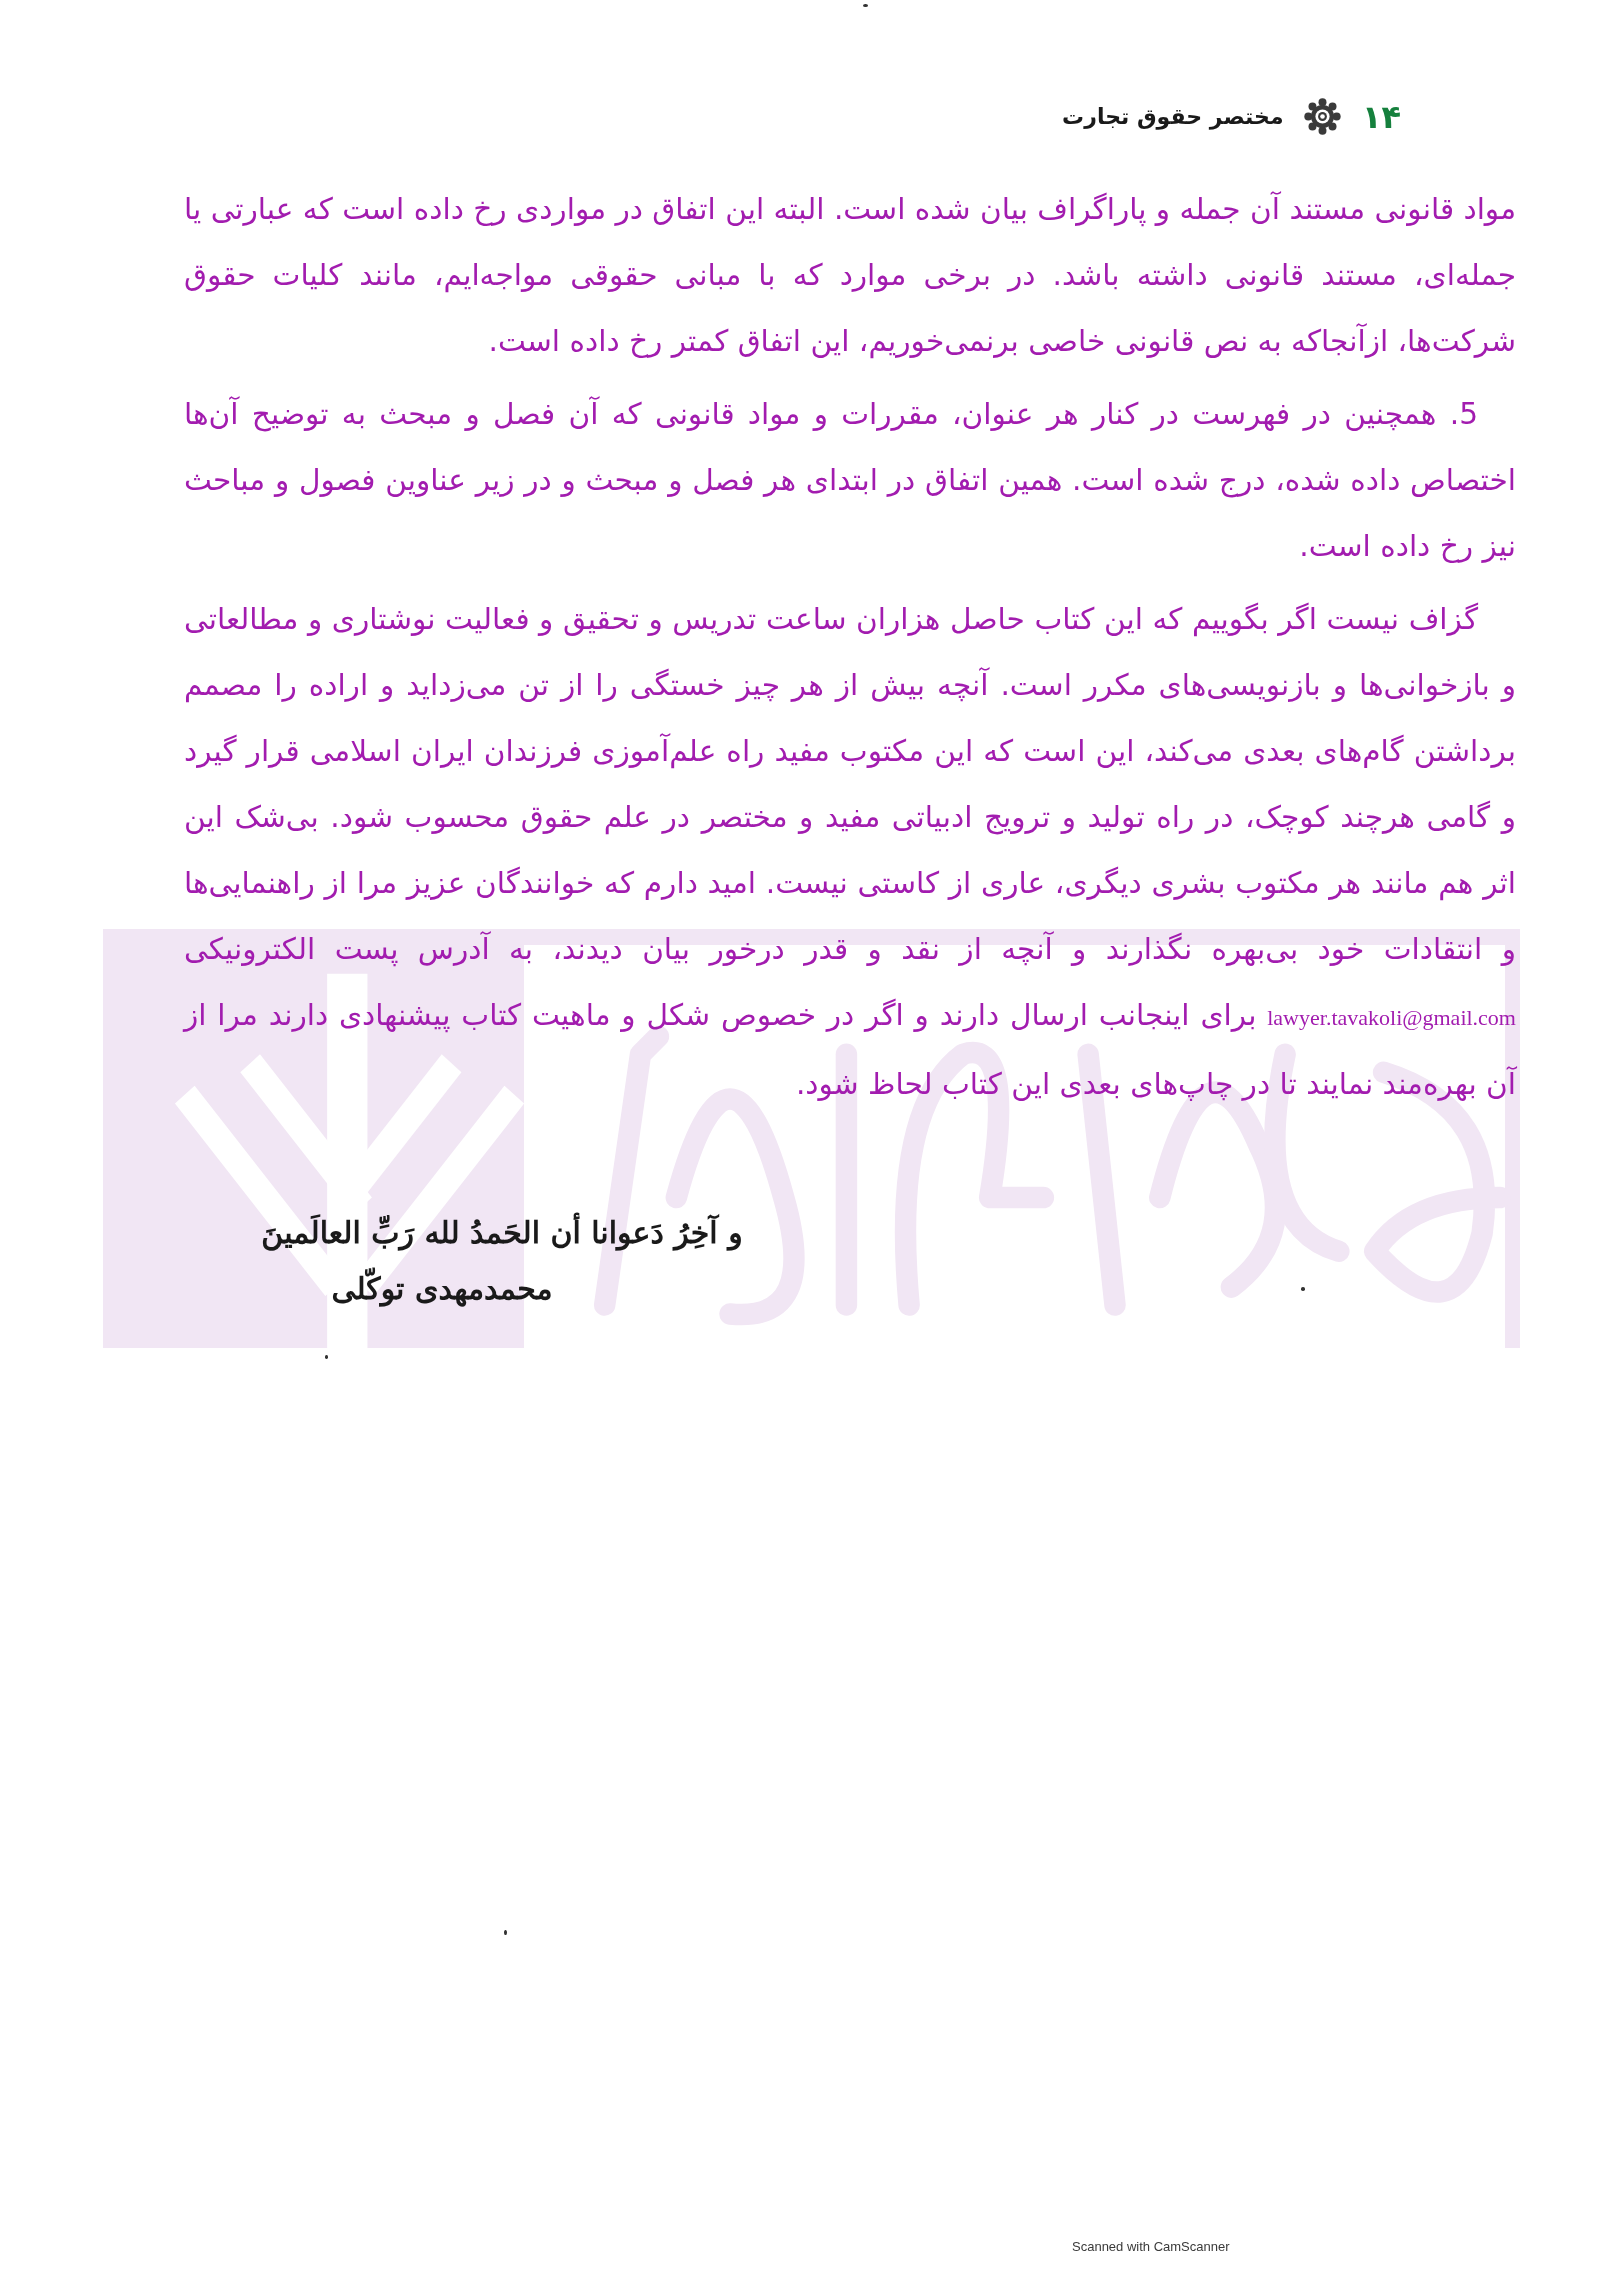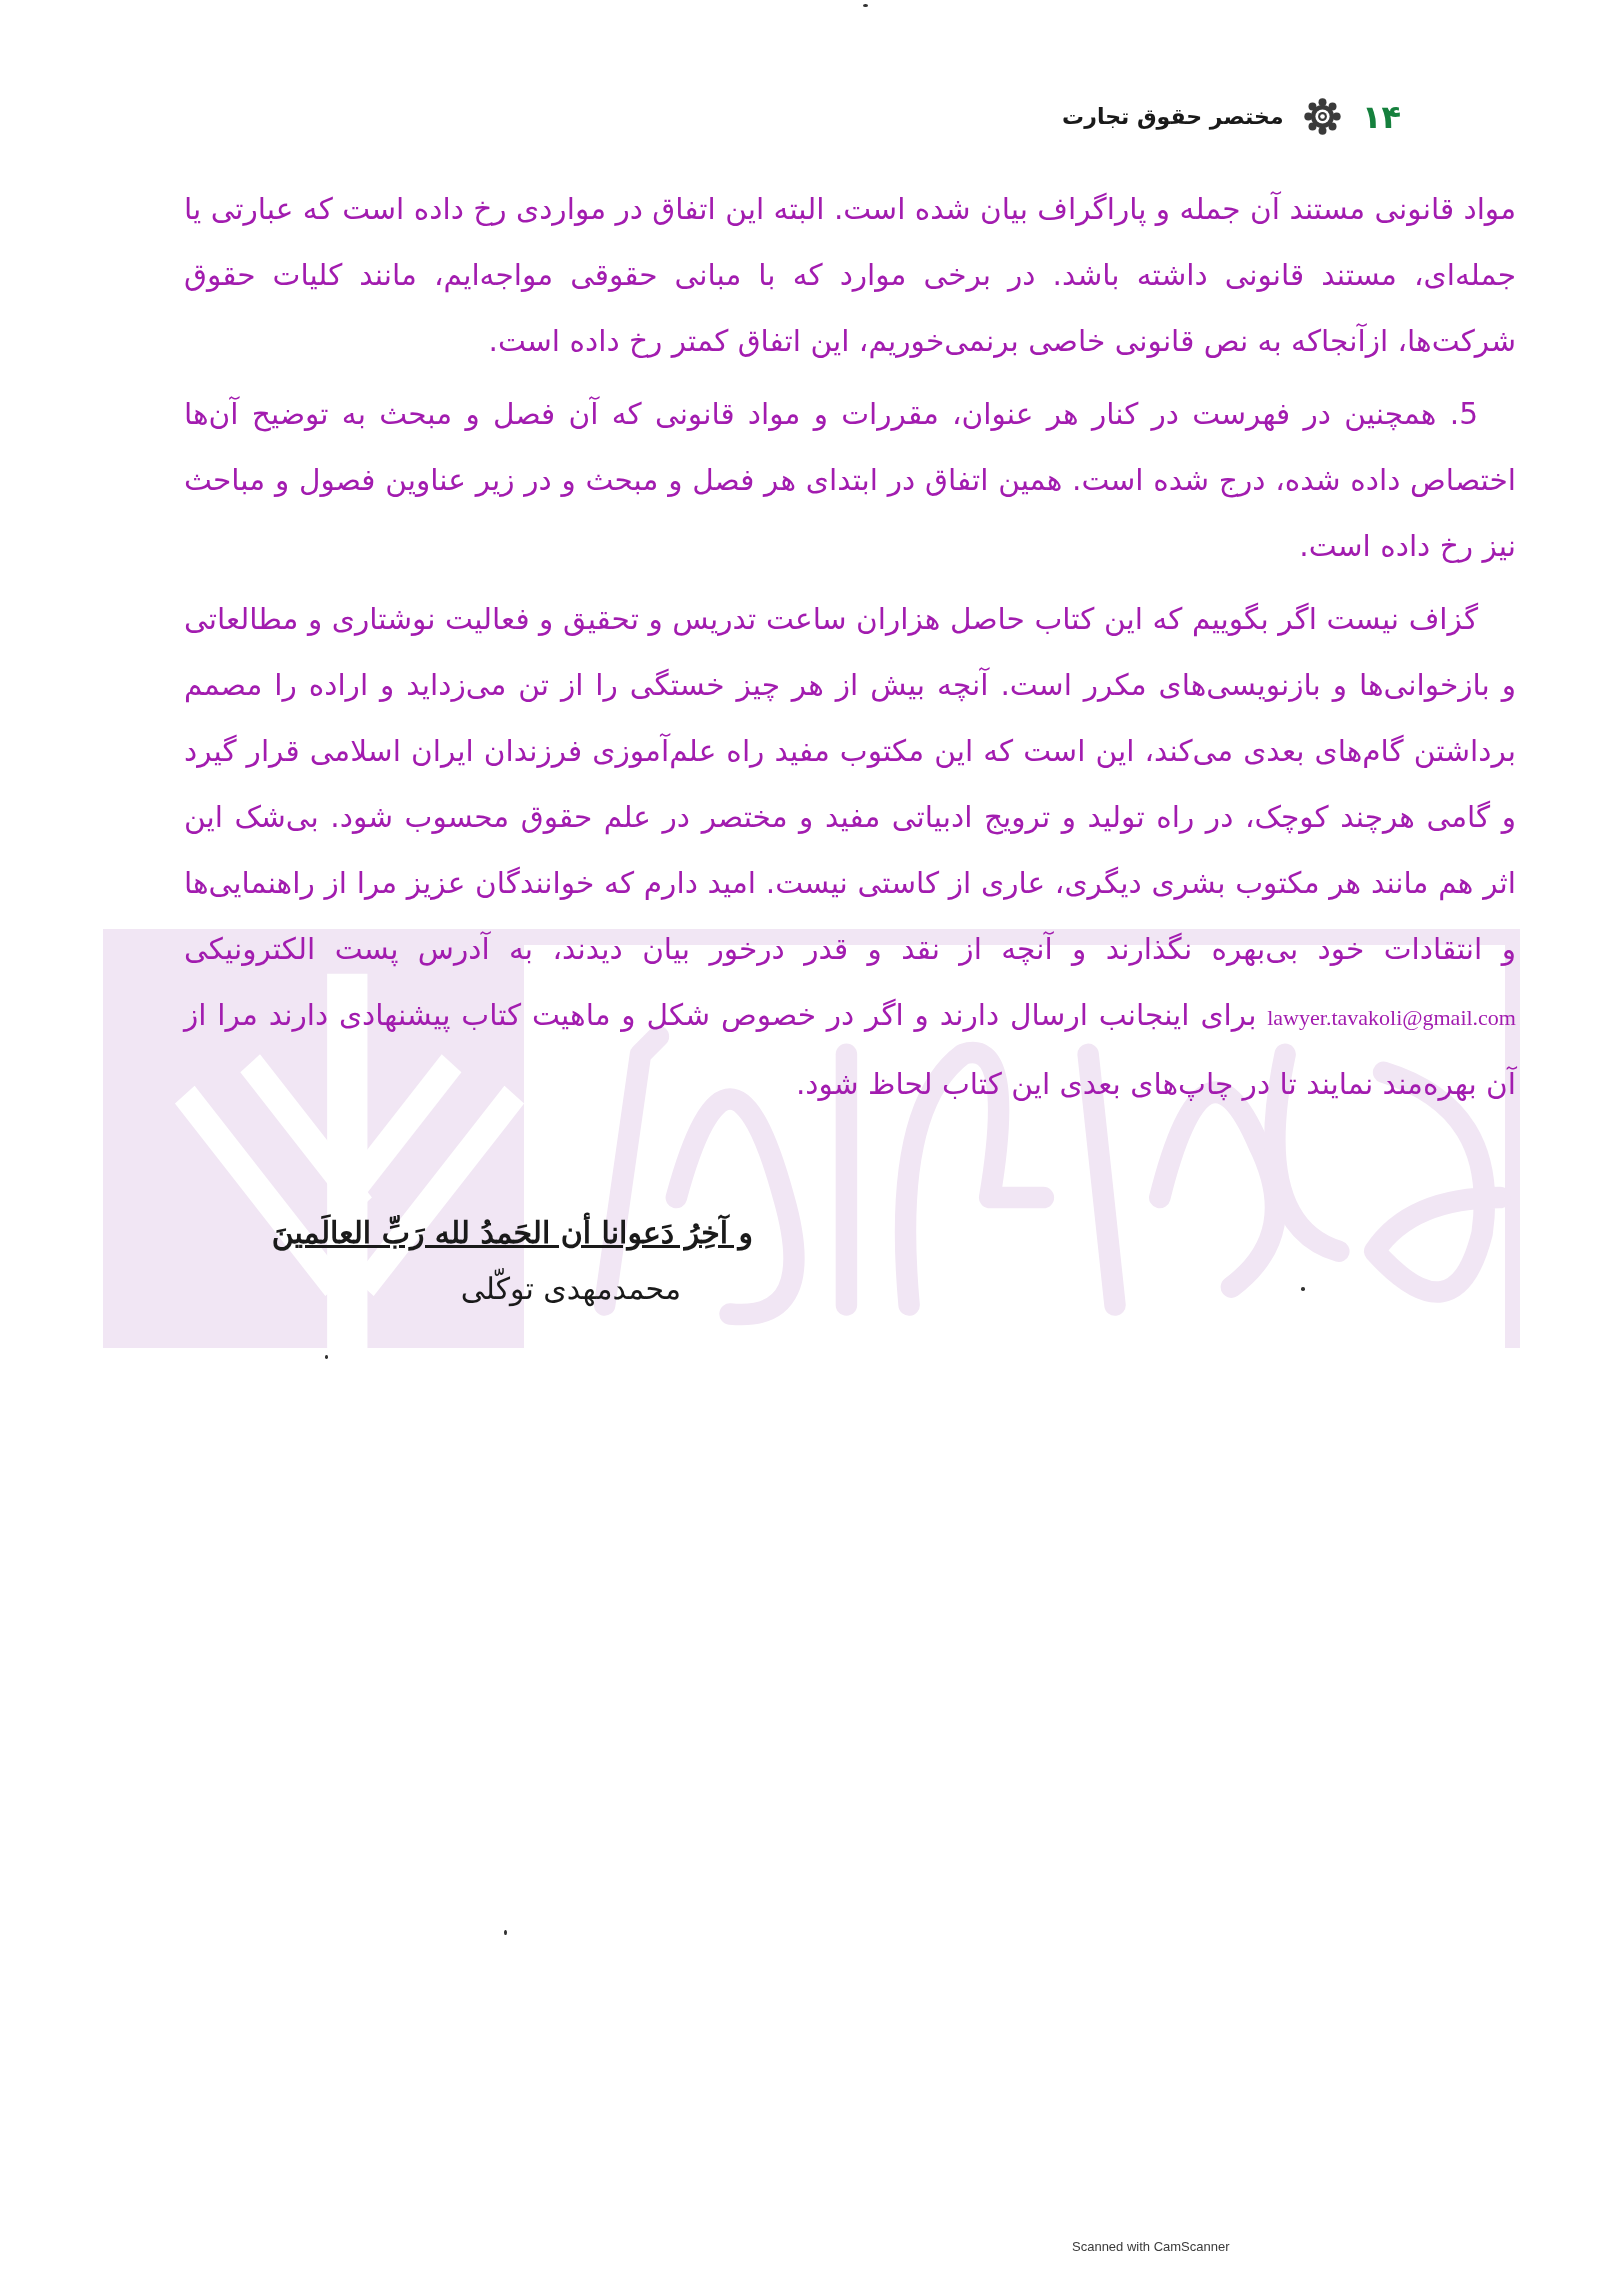--- a/index.html
+++ b/index.html
@@ -111,30 +111,28 @@
     direction: rtl;
     z-index: 2;
     text-align: center;
     font-family: "DejaVu Serif", serif;
   }
   .closing .dua {
     font-size: 30px;
     font-weight: bold;
     line-height: 56px;
     display: block;
-    text-align: right;
-    text-decoration: underline;
+    text-align: center;
   }
   .closing .signature {
     font-size: 30px;
-    font-weight: normal;
+    font-weight: bold;
     line-height: 56px;
     display: block;
-    margin-right: 72px;
-    text-align: right;
+    margin-right: 120px;
   }
   
   .speck {
     position: absolute;
     background: #333;
     border-radius: 50%;
     z-index: 2;
   }
   
   .scanner-label {

